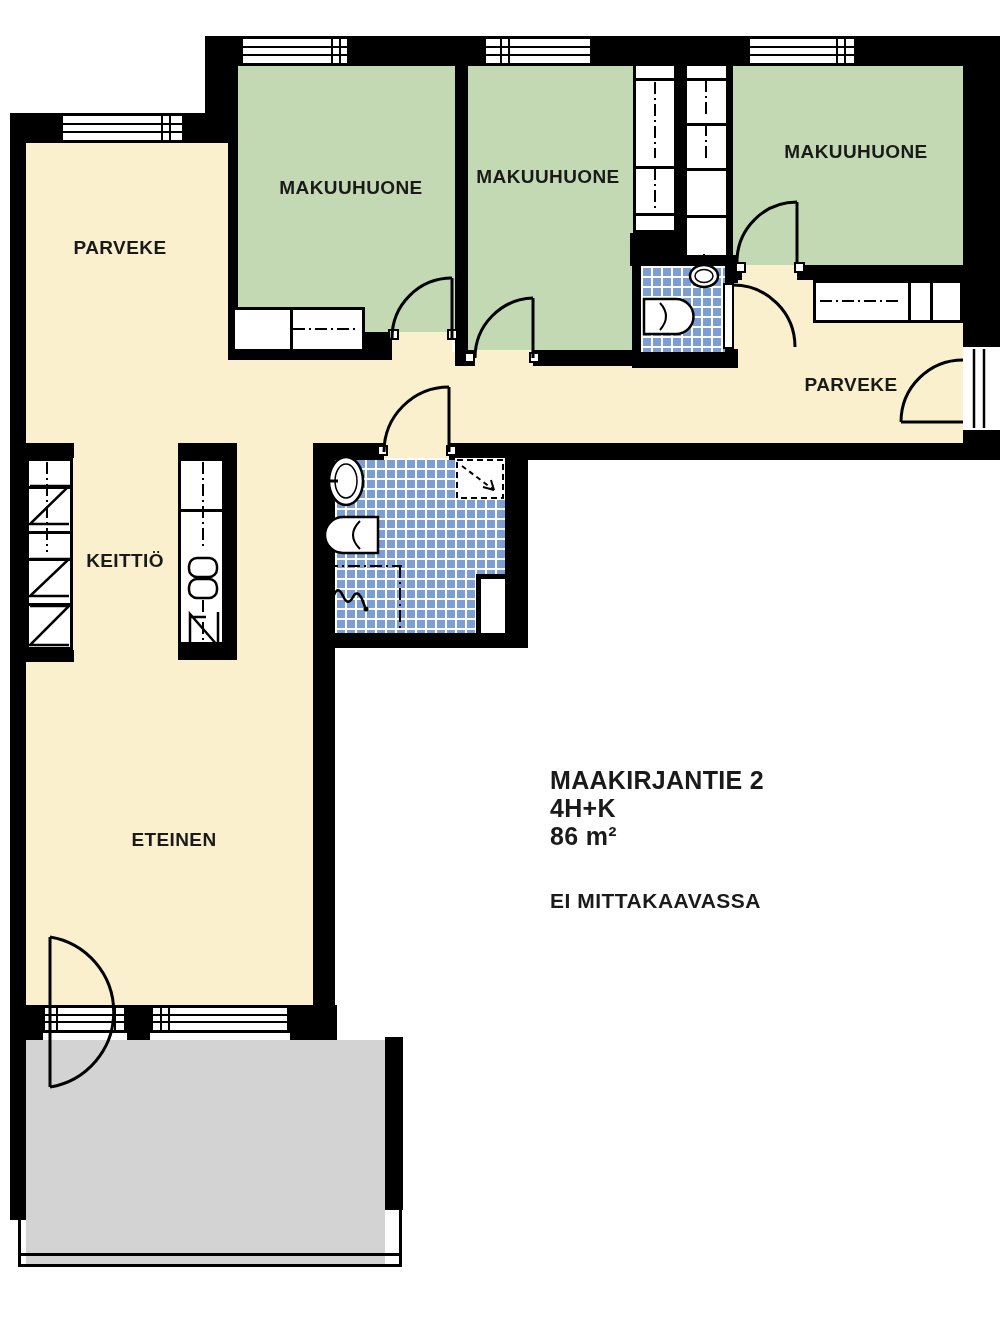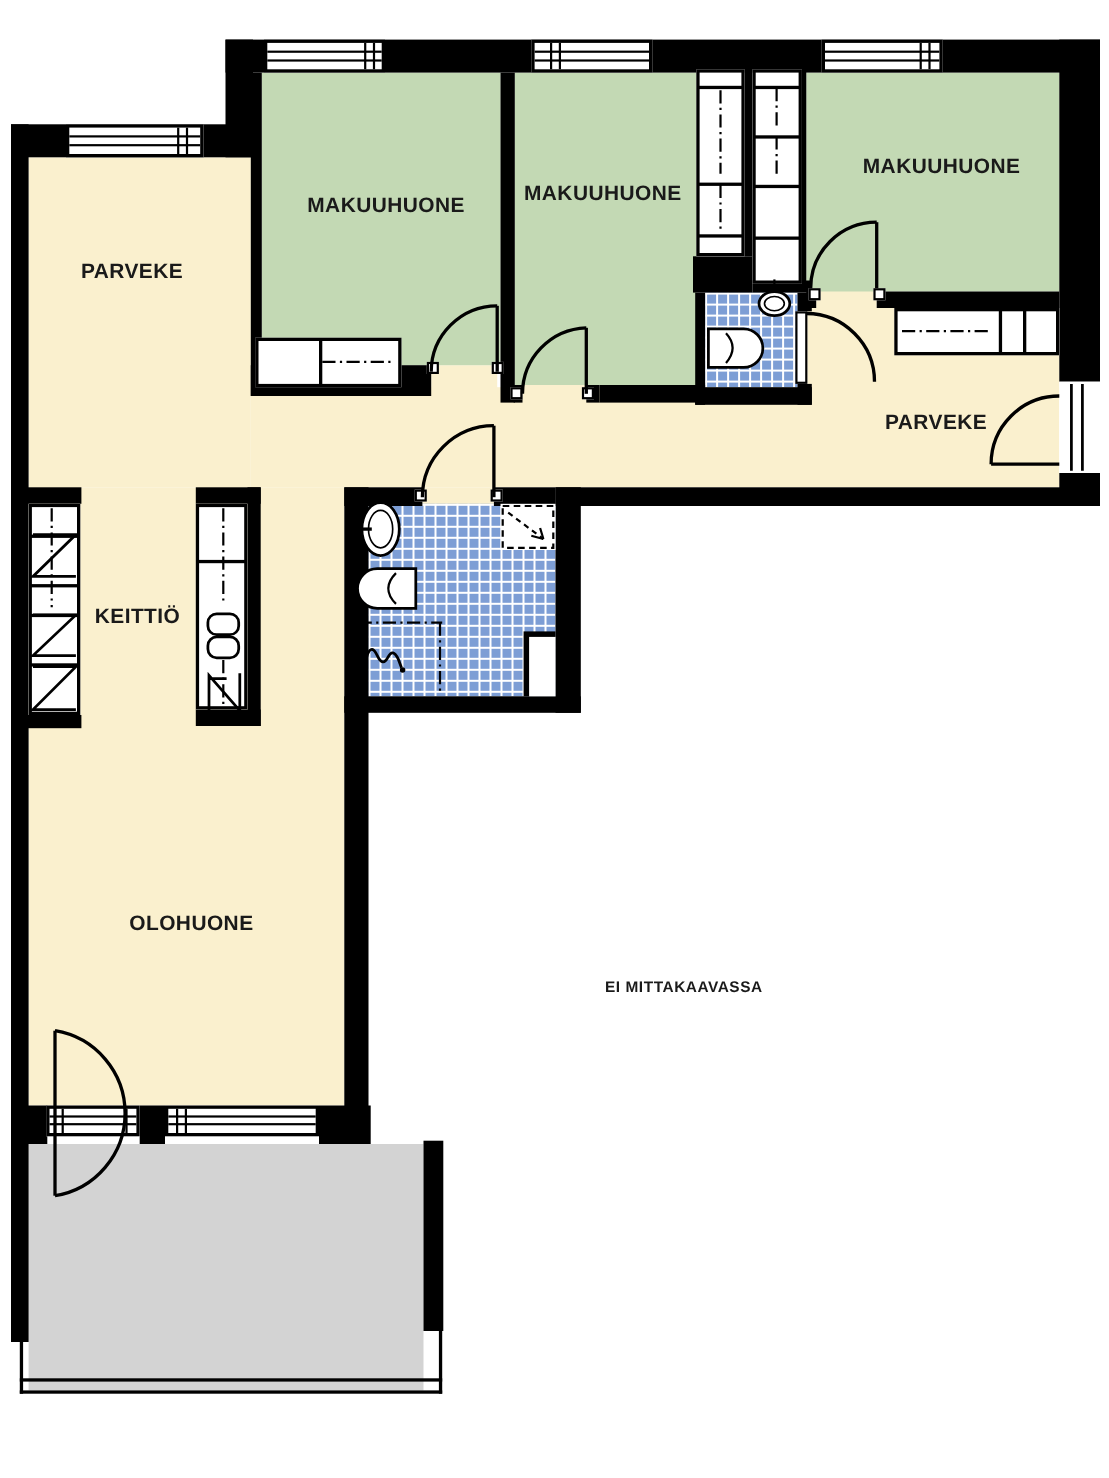--- a/index.html
+++ b/index.html
@@ -22,21 +22,21 @@
   .hd{position:absolute;left:-1px;right:-1px;height:3px;background:#000;}
   .window{position:absolute;background:#fff;border:3px solid #000;box-sizing:border-box;}
   .wl{position:absolute;left:0;right:0;height:2px;background:#000;}
   .mul{position:absolute;top:0;bottom:0;width:2px;background:#000;}
   .jamb{position:absolute;width:11px;height:11px;background:#fff;border:2px solid #000;box-sizing:border-box;}
   .overlay{position:absolute;left:0;top:0;width:1008px;height:1344px;}
   .lbl{position:absolute;transform:translate(-50%,-50%);font-weight:bold;font-size:19px;
        letter-spacing:.4px;color:var(--text,#1a1a1a);white-space:nowrap;}
   .info{position:absolute;left:550px;top:766px;font-weight:bold;font-size:25px;line-height:28px;
         color:var(--text,#1a1a1a);letter-spacing:.3px;}
-  .note{position:absolute;left:550px;top:889px;font-weight:bold;font-size:14px;
+  .note{position:absolute;left:550px;top:889px;font-weight:bold;font-size:21px;
         letter-spacing:.5px;color:var(--text,#1a1a1a);}
   .outlbl{position:absolute;left:145px;top:1141px;font-weight:bold;font-size:19px;line-height:27px;
         letter-spacing:.4px;color:var(--text,#1a1a1a);}
 </style>
 </head>
 <body>
 
 <div class="plan">
 
   <div class="f cream" style="left:26px;top:143px;width:202px;height:300px"></div>
@@ -260,20 +260,23 @@
       <path d="M660 303 Q672 316 660 330" fill="none" stroke="#000" stroke-width="2"></path>
     </g>
   </svg>
 
   <div class="lbl" style="left:120px;top:248px">PARVEKE</div>
   <div class="lbl" style="left:351px;top:188px">MAKUUHUONE</div>
   <div class="lbl" style="left:548px;top:177px">MAKUUHUONE</div>
   <div class="lbl" style="left:856px;top:152px">MAKUUHUONE</div>
   <div class="lbl" style="left:851px;top:385px">PARVEKE</div>
   <div class="lbl" style="left:125px;top:561px">KEITTIÖ</div>
-  <div class="lbl" style="left:174px;top:840px">OLOHUONE</div>
+  <div class="lbl" style="left:174px;top:840px">ETEINEN</div>
 
 
   <div class="info">
+    <div>MAAKIRJANTIE 2</div>
+    <div>4H+K</div>
+    <div>86 m²</div>
   </div>
   <div class="note">EI MITTAKAAVASSA</div>
 
 </div>
 
 </body></html>

